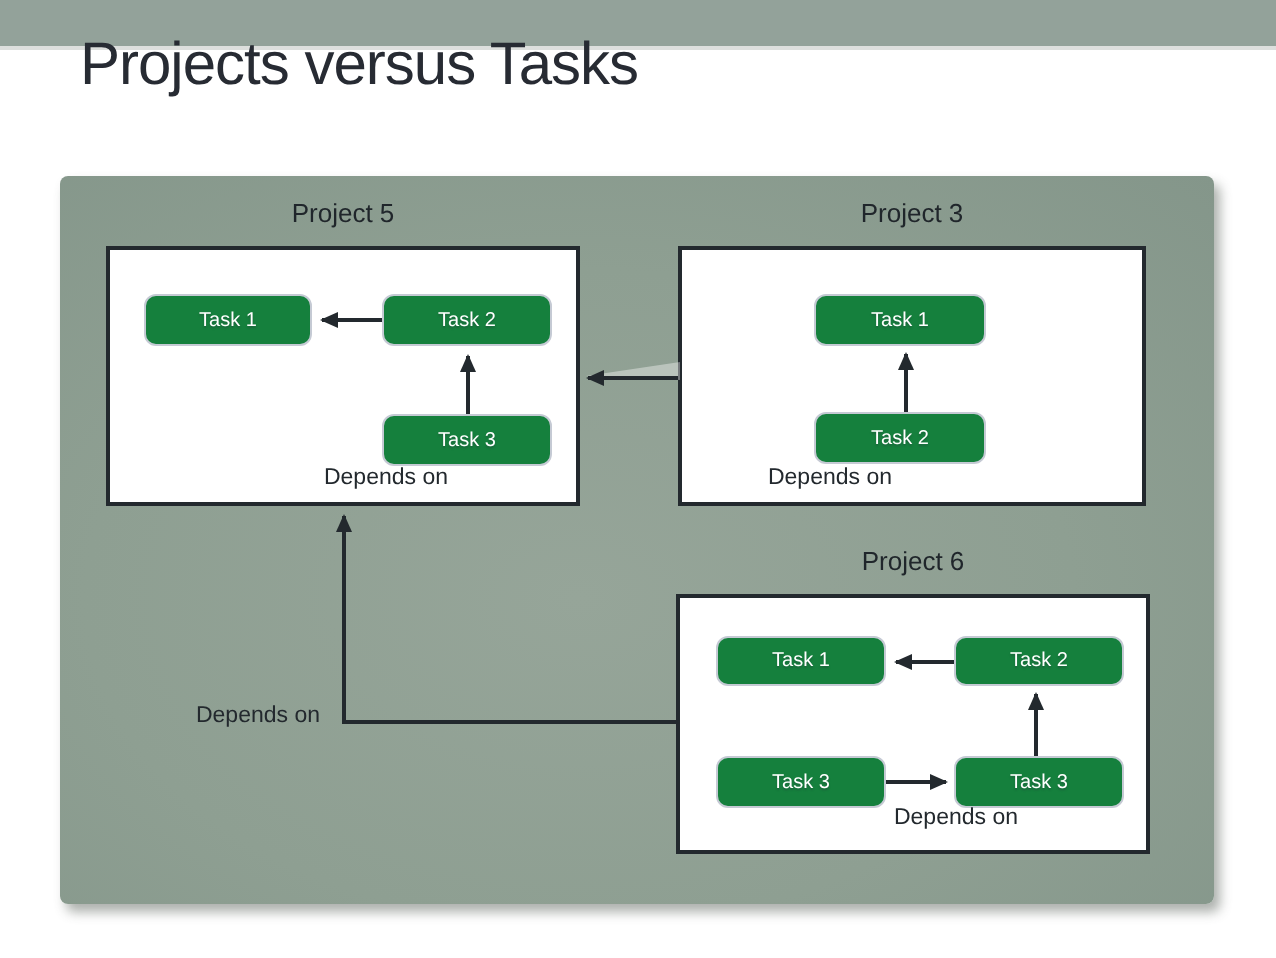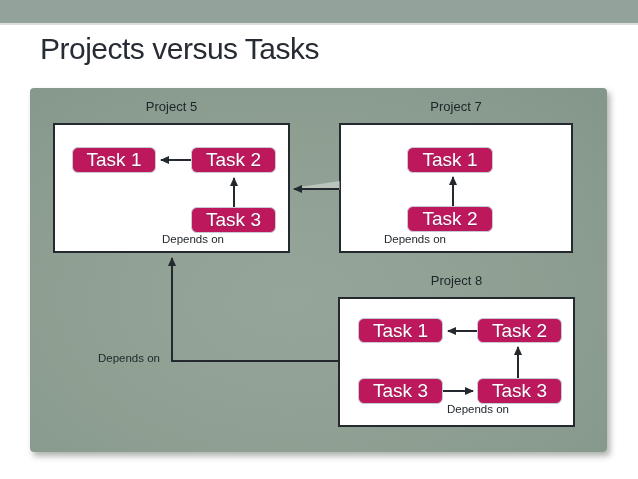--- a/index.html
+++ b/index.html
@@ -5,43 +5,43 @@
   html,body{margin:0;padding:0;}
   body{
     width:638px;height:479px;position:relative;background:#ffffff;
     font-family:"Liberation Sans", sans-serif;overflow:hidden;
   }
   .top-bar{
     position:absolute;left:0;top:0;width:638px;height:23px;
     background:#93a29a;border-bottom:2px solid #dddfdd;
   }
   .slide-title{
-    position:absolute;left:40px;top:32px;
+    position:absolute;left:40px;top:16px;
     font-size:30px;font-weight:400;letter-spacing:-0.5px;color:#272b33;
     white-space:nowrap;
   }
   .panel{
     position:absolute;left:30px;top:88px;width:577px;height:364px;
     background:radial-gradient(ellipse at 45% 58%, #96a599 0%, #8e9f92 55%, #84968a 100%);
     border-radius:4px;
     box-shadow:3px 4px 6px rgba(70,80,72,0.45);
   }
   .project-box{
     position:absolute;background:#ffffff;border:2px solid #23292e;
     box-sizing:border-box;
   }
   .project-label{
     position:absolute;text-align:center;font-size:13px;color:#20262b;
     line-height:14px;
   }
   .task-box{
-    position:absolute;background:#be185d;border:1.5px solid #c5cad4;
+    position:absolute;background:#15803d;border:1.5px solid #c5cad4;
     border-radius:6px;box-sizing:border-box;
     display:flex;align-items:center;justify-content:center;
-    color:#ffffff;font-size:19px;text-shadow:0 1px 1px rgba(40,46,60,0.35);
+    color:#ffffff;font-size:10px;text-shadow:0 1px 1px rgba(40,46,60,0.35);
   }
   .depends-label{
     position:absolute;text-align:center;font-size:11.5px;color:#23292e;
     line-height:12px;white-space:nowrap;margin-top:48px;
   }
   .arrow-layer{
     position:absolute;left:0;top:0;width:638px;height:479px;
     pointer-events:none;
   }
   .arrow-layer line, .arrow-layer polyline{
@@ -57,27 +57,27 @@
 
 <div class="panel"></div>
 
 <div class="project-label" style="left:53px;top:100px;width:237px;">Project 5</div>
 <div class="project-box" style="left:53px;top:123px;width:237px;height:130px;"></div>
 <div class="task-box" style="left:72px;top:147px;width:84px;height:26px;">Task 1</div>
 <div class="task-box" style="left:191px;top:147px;width:85px;height:26px;">Task 2</div>
 <div class="task-box" style="left:191px;top:207px;width:85px;height:26px;">Task 3</div>
 <div class="depends-label" style="left:153px;top:185px;width:80px;">Depends on</div>
 
-<div class="project-label" style="left:339px;top:100px;width:234px;">Project 7</div>
+<div class="project-label" style="left:339px;top:100px;width:234px;">Project 3</div>
 <div class="project-box" style="left:339px;top:123px;width:234px;height:130px;"></div>
 <div class="task-box" style="left:407px;top:147px;width:86px;height:26px;">Task 1</div>
 <div class="task-box" style="left:407px;top:206px;width:86px;height:26px;">Task 2</div>
 <div class="depends-label" style="left:375px;top:185px;width:80px;">Depends on</div>
 
-<div class="project-label" style="left:338px;top:274px;width:237px;">Project 8</div>
+<div class="project-label" style="left:338px;top:274px;width:237px;">Project 6</div>
 <div class="project-box" style="left:338px;top:297px;width:237px;height:130px;"></div>
 <div class="task-box" style="left:358px;top:318px;width:85px;height:25px;">Task 1</div>
 <div class="task-box" style="left:477px;top:318px;width:85px;height:25px;">Task 2</div>
 <div class="task-box" style="left:358px;top:378px;width:85px;height:26px;">Task 3</div>
 <div class="task-box" style="left:477px;top:378px;width:85px;height:26px;">Task 3</div>
 <div class="depends-label" style="left:438px;top:355px;width:80px;">Depends on</div>
 
 <div class="depends-label" style="left:89px;top:304px;width:80px;">Depends on</div>
 
 <svg class="arrow-layer" width="638" height="479" viewBox="0 0 638 479" xmlns="http://www.w3.org/2000/svg">

